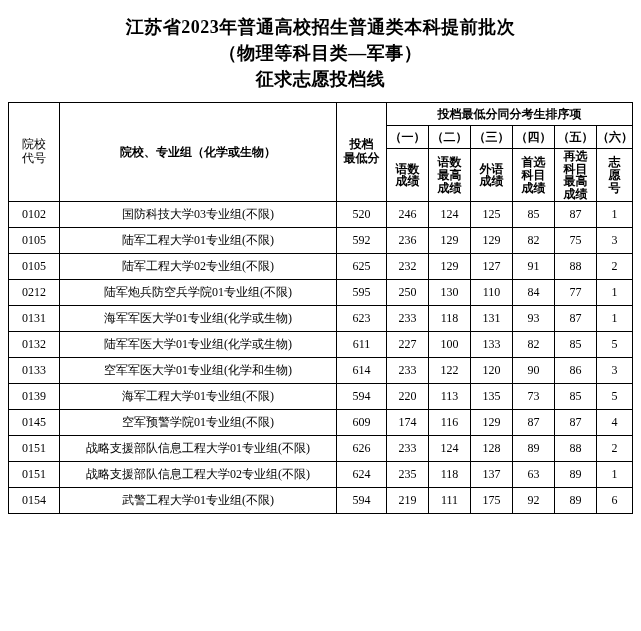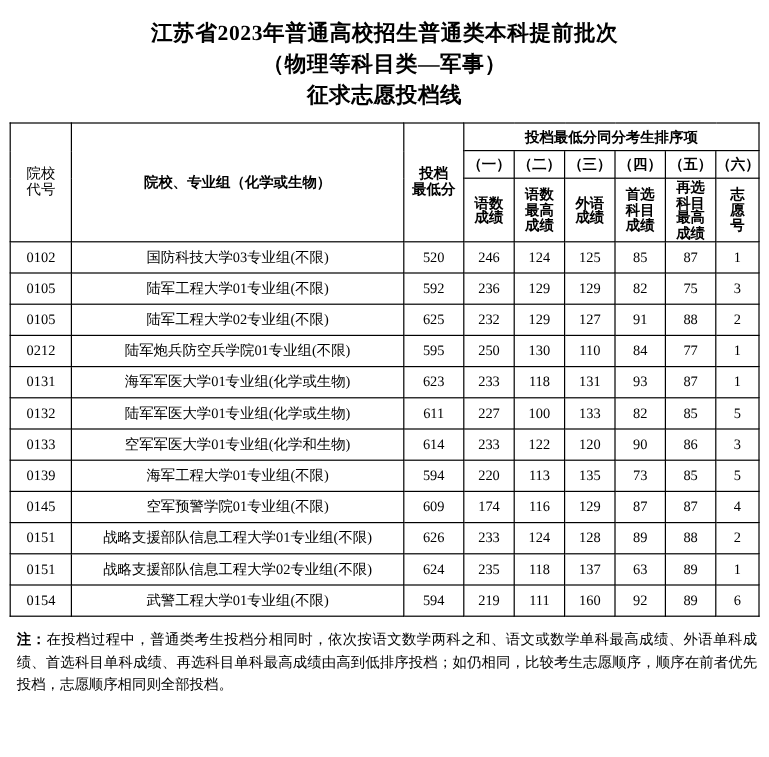--- a/index.html
+++ b/index.html
@@ -304,25 +304,22 @@
           <td class="row-cell num">63</td>
           <td class="row-cell num">89</td>
           <td class="row-cell num">1</td>
         </tr>
         <tr>
           <td class="row-cell num">0154</td>
           <td class="row-cell name">武警工程大学01专业组(不限)</td>
           <td class="row-cell num">594</td>
           <td class="row-cell num">219</td>
           <td class="row-cell num">111</td>
-          <td class="row-cell num">160</td>
+          <td class="row-cell num">175</td>
           <td class="row-cell num">92</td>
           <td class="row-cell num">89</td>
           <td class="row-cell num">6</td>
         </tr>
       </tbody>
   </table>
 
-  <div class="notes">
-    <b>注：</b><span>在投档过程中，普通类考生投档分相同时，依次按语文数学两科之和、语文或数学单科最高成绩、外语单科成绩、首选科目单科成绩、再选科目单科最高成绩由高到低排序投档；如仍相同，比较考生志愿顺序，顺序在前者优先投档，志愿顺序相同则全部投档。</span>
-  </div>
 
 </div>
 
 </body></html>

